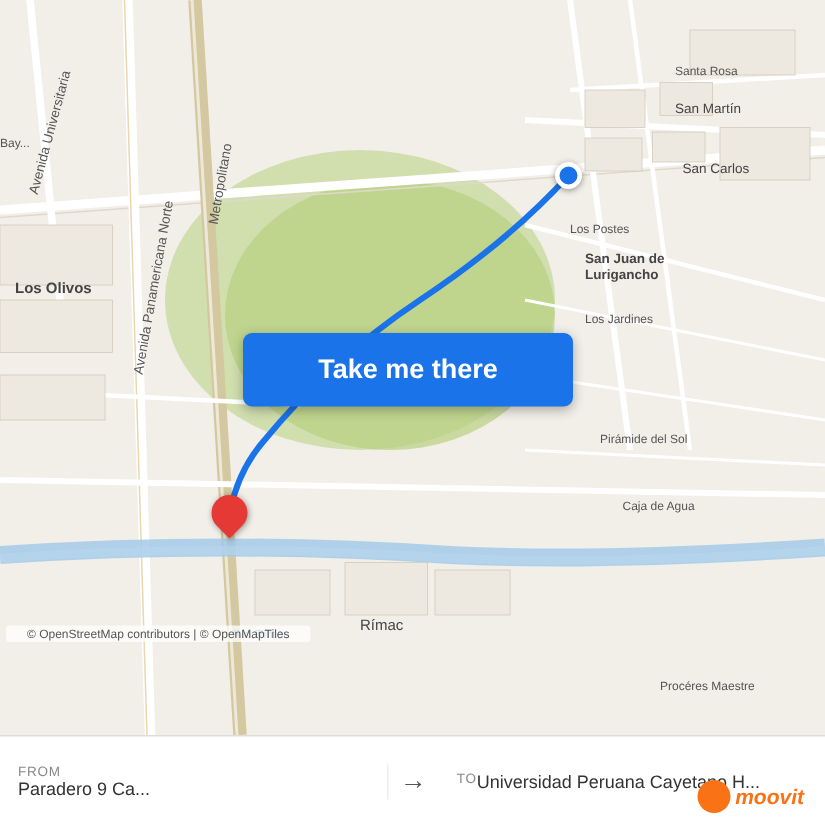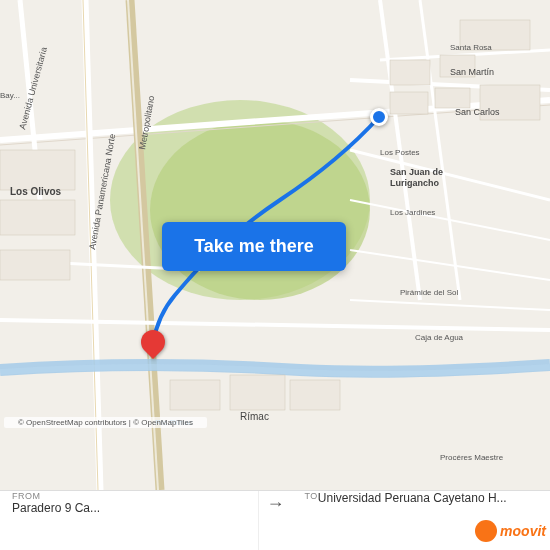--- a/index.html
+++ b/index.html
@@ -22,21 +22,21 @@
     #map-svg {
       position: absolute;
       top: 0; left: 0;
       width: 100%; height: 100%;
     }
 
     #take-me-there-btn {
       position: absolute;
       top: 222px;
       left: 162px;
-      width: 184px;
+      width: 220px;
       height: 49px;
       background-color: #1a73e8;
       color: white;
       border: none;
       border-radius: 6px;
       font-size: 18px;
       font-weight: bold;
       cursor: pointer;
       display: flex;
       align-items: center;
@@ -75,20 +75,21 @@
       transform: rotate(-45deg);
       box-shadow: 0 1px 4px rgba(0,0,0,0.4);
     }
 
     #bottom-bar {
       width: 550px;
       height: 60px;
       background-color: #fff;
       border-top: 1px solid #ddd;
       display: flex;
+      align-items: center;
       position: relative;
     }
 
     #from-section {
       display: flex;
       flex-direction: column;
       flex: 1;
       padding: 0 12px;
       border-right: 1px solid #eee;
       overflow: hidden;
@@ -131,21 +132,21 @@
       font-size: 8px;
       color: #555;
       background: rgba(255,255,255,0.75);
       padding: 1px 14px;
       border-radius: 2px;
     }
 
     #moovit-logo {
       position: absolute;
       bottom: 8px;
-      right: 4px;
+      right: 14px;
       display: flex;
       align-items: center;
       gap: 3px;
       margin-top: 26px;
     }
 
     .moovit-circle {
       width: 22px;
       height: 22px;
       background-color: #f97316;

